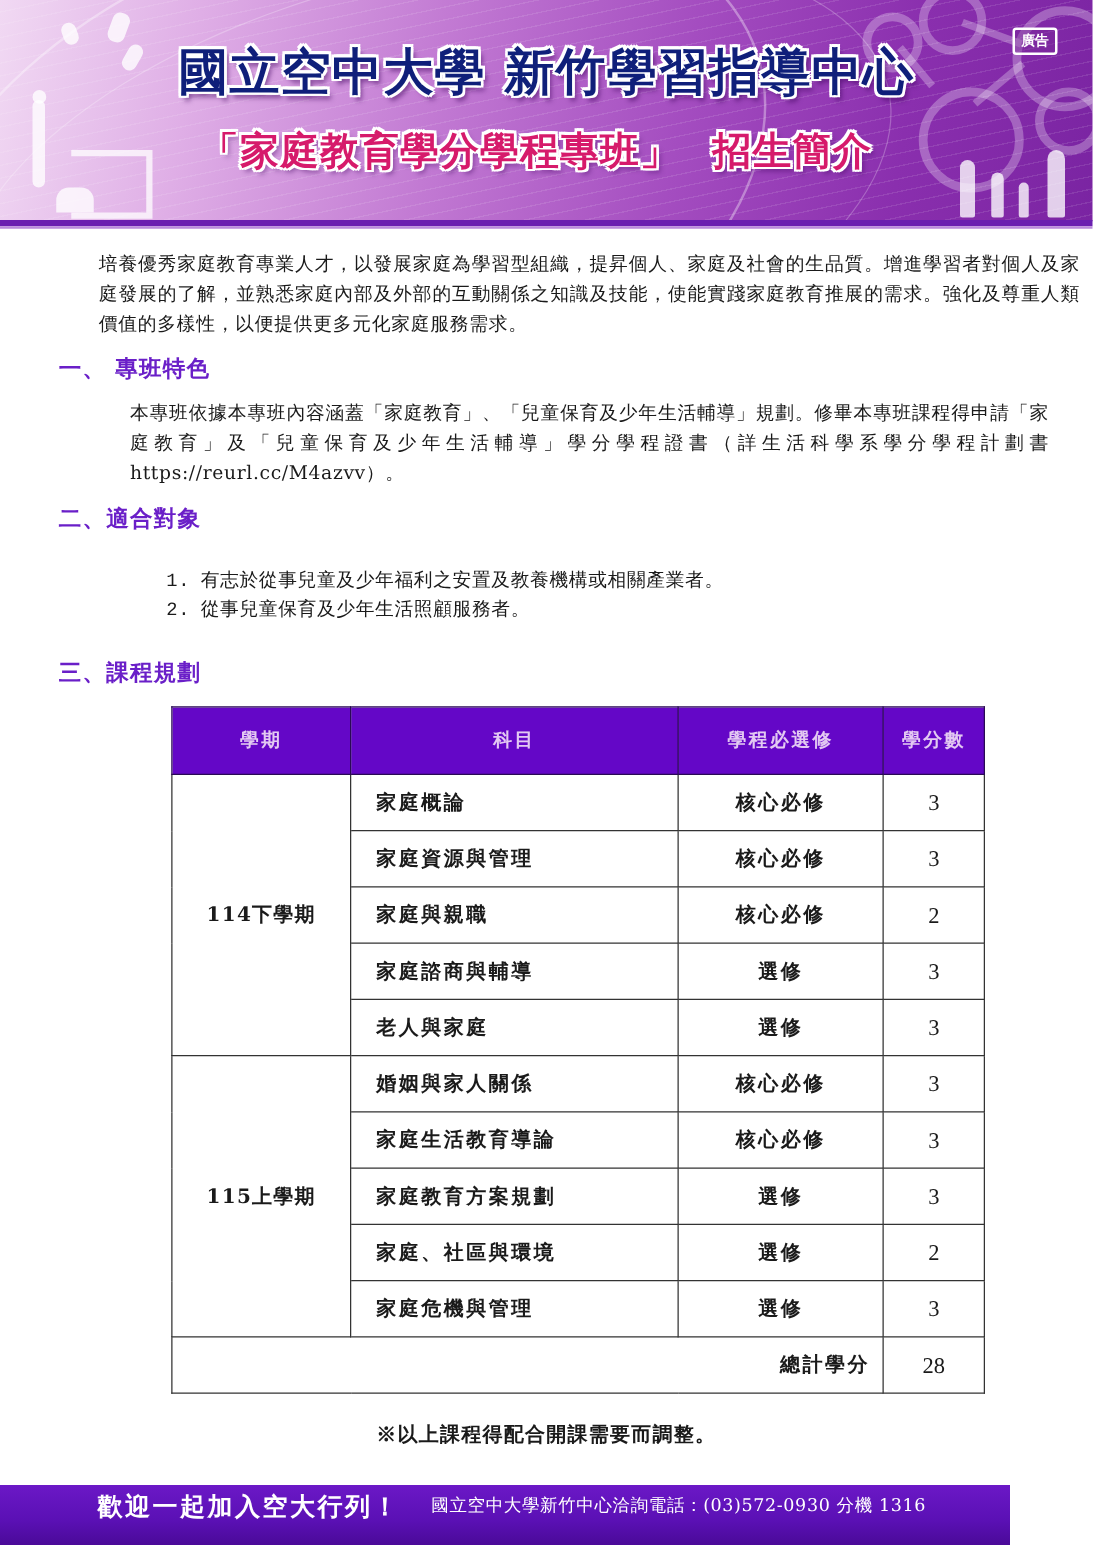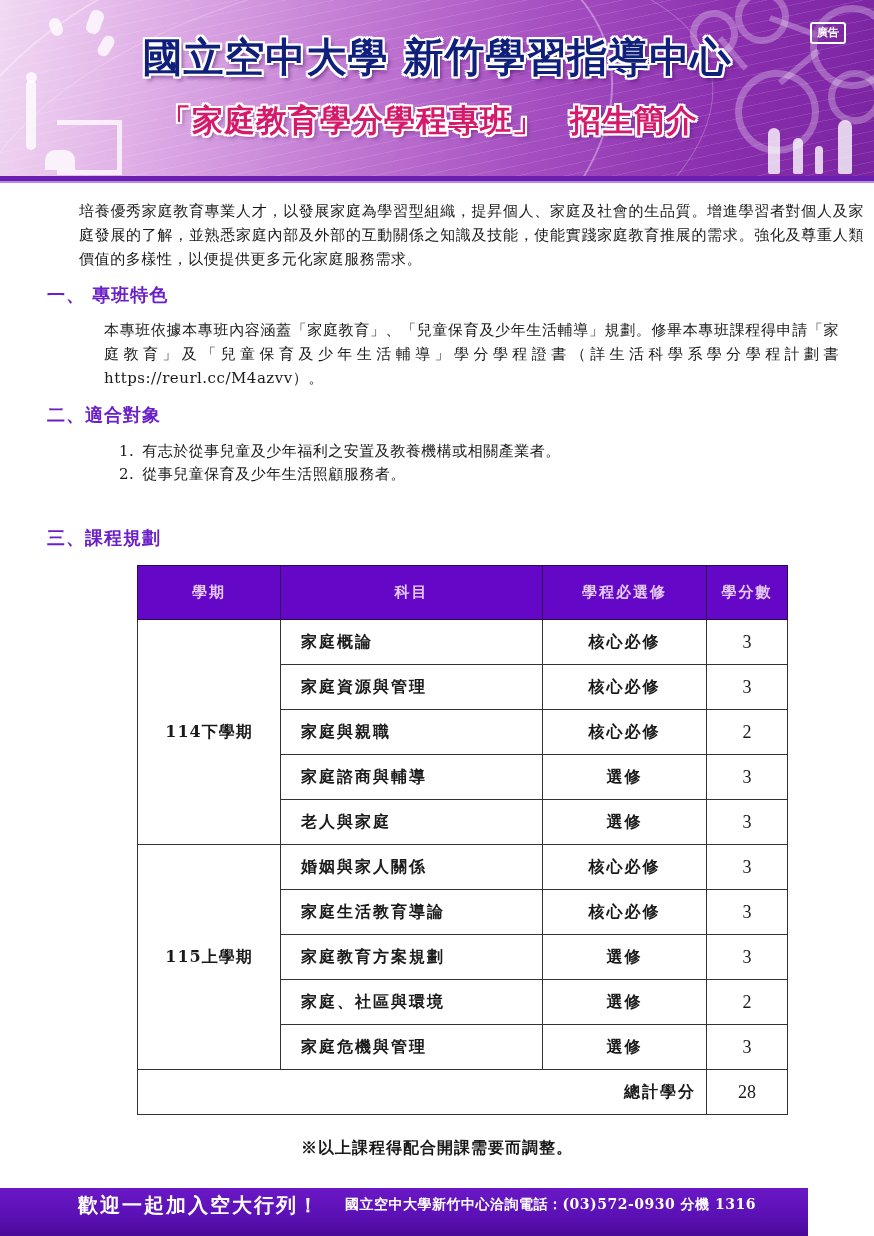--- a/index.html
+++ b/index.html
@@ -33,41 +33,41 @@
               background:rgba(120,40,150,0.4); font-weight:bold; }
 
   .fig { position:absolute; background:rgba(255,255,255,0.78); }
   .banner-rule { position:absolute; left:0; top:176px; width:874px; height:5px; background:#6a1fb0; }
   .banner-rule2 { position:absolute; left:0; top:181px; width:874px; height:2px; background:#b98bdc; }
 
   
   .intro { position:absolute; left:47px; top:199px; width:785px; font-size:15px; line-height:24px; letter-spacing:0.6px; text-align:justify;margin-left:32px; }
   .sec-h { position:absolute; left:47px; font-size:18px; font-weight:bold; color:#6a1fc8; letter-spacing:1px; }
   .para { position:absolute; left:104px; width:735px; font-size:15px; line-height:24px; letter-spacing:0.5px; text-align:justify; }
-  .list { position:absolute; left:119px; margin:0; padding:0; list-style:none; font-size:15px; line-height:23px; letter-spacing:0.5px; }
+  .list { position:absolute; left:119px; margin:14px; padding:0; list-style:none; font-size:15px; line-height:23px; letter-spacing:0.5px;font-family:Liberation Mono, monospace; }
   .list li span.n { display:inline-block; width:18px; }
 
   
   table.course { position:absolute; left:137px; top:565px; border-collapse:collapse; width:650px; table-layout:fixed; }
   table.course td, table.course th { border:1.5px solid #333; padding:0; font-size:16px; }
   table.course th { background:#6407c7; color:#e3c9f2; height:53px; font-weight:bold; font-size:15px; letter-spacing:2px; border-color:#2a0a55; }
   table.course td { height:44px; background:#fff; }
   table.course td.term { text-align:center; font-weight:bold; font-size:16px; letter-spacing:1px; }
   table.course td.subj { padding-left:20px; font-weight:bold; letter-spacing:2px; }
   table.course td.req { text-align:center; font-weight:bold; letter-spacing:2px; }
   table.course td.cred { text-align:center; font-size:18px; font-family:"Liberation Serif","DejaVu Serif",serif; }
   table.course td.total-label { text-align:right; padding-right:10px; font-weight:bold; letter-spacing:2px; }
 
   .note { position:absolute; left:0; width:874px; top:1138px; text-align:center; font-size:16px; font-weight:bold; letter-spacing:1px; }
 
   
   .footer { position:absolute; left:0; top:1188px; width:808px; height:48px;
             background: linear-gradient(180deg, #6b18c6 0%, #5a10b4 60%, #4a0a98 100%); color:#fff; }
   .footer .welcome { position:absolute; left:78px; top:4px; font-size:20px; font-weight:bold; letter-spacing:2px; }
-  .footer .contact { position:absolute; left:345px; top:8px; font-size:14px; font-weight:bold; letter-spacing:0.5px; }
+  .footer .contact { position:absolute; left:345px; top:8px; font-size:14px; font-weight:normal; letter-spacing:0.5px; }
 </style>
 </head>
 <body>
 
 <div class="banner">
   <div class="lines"></div>
   <div class="wave"></div>
   <div class="wave2"></div>
 
   <div class="circle" style="left:735px;top:-10px;width:40px;height:40px;"></div>

